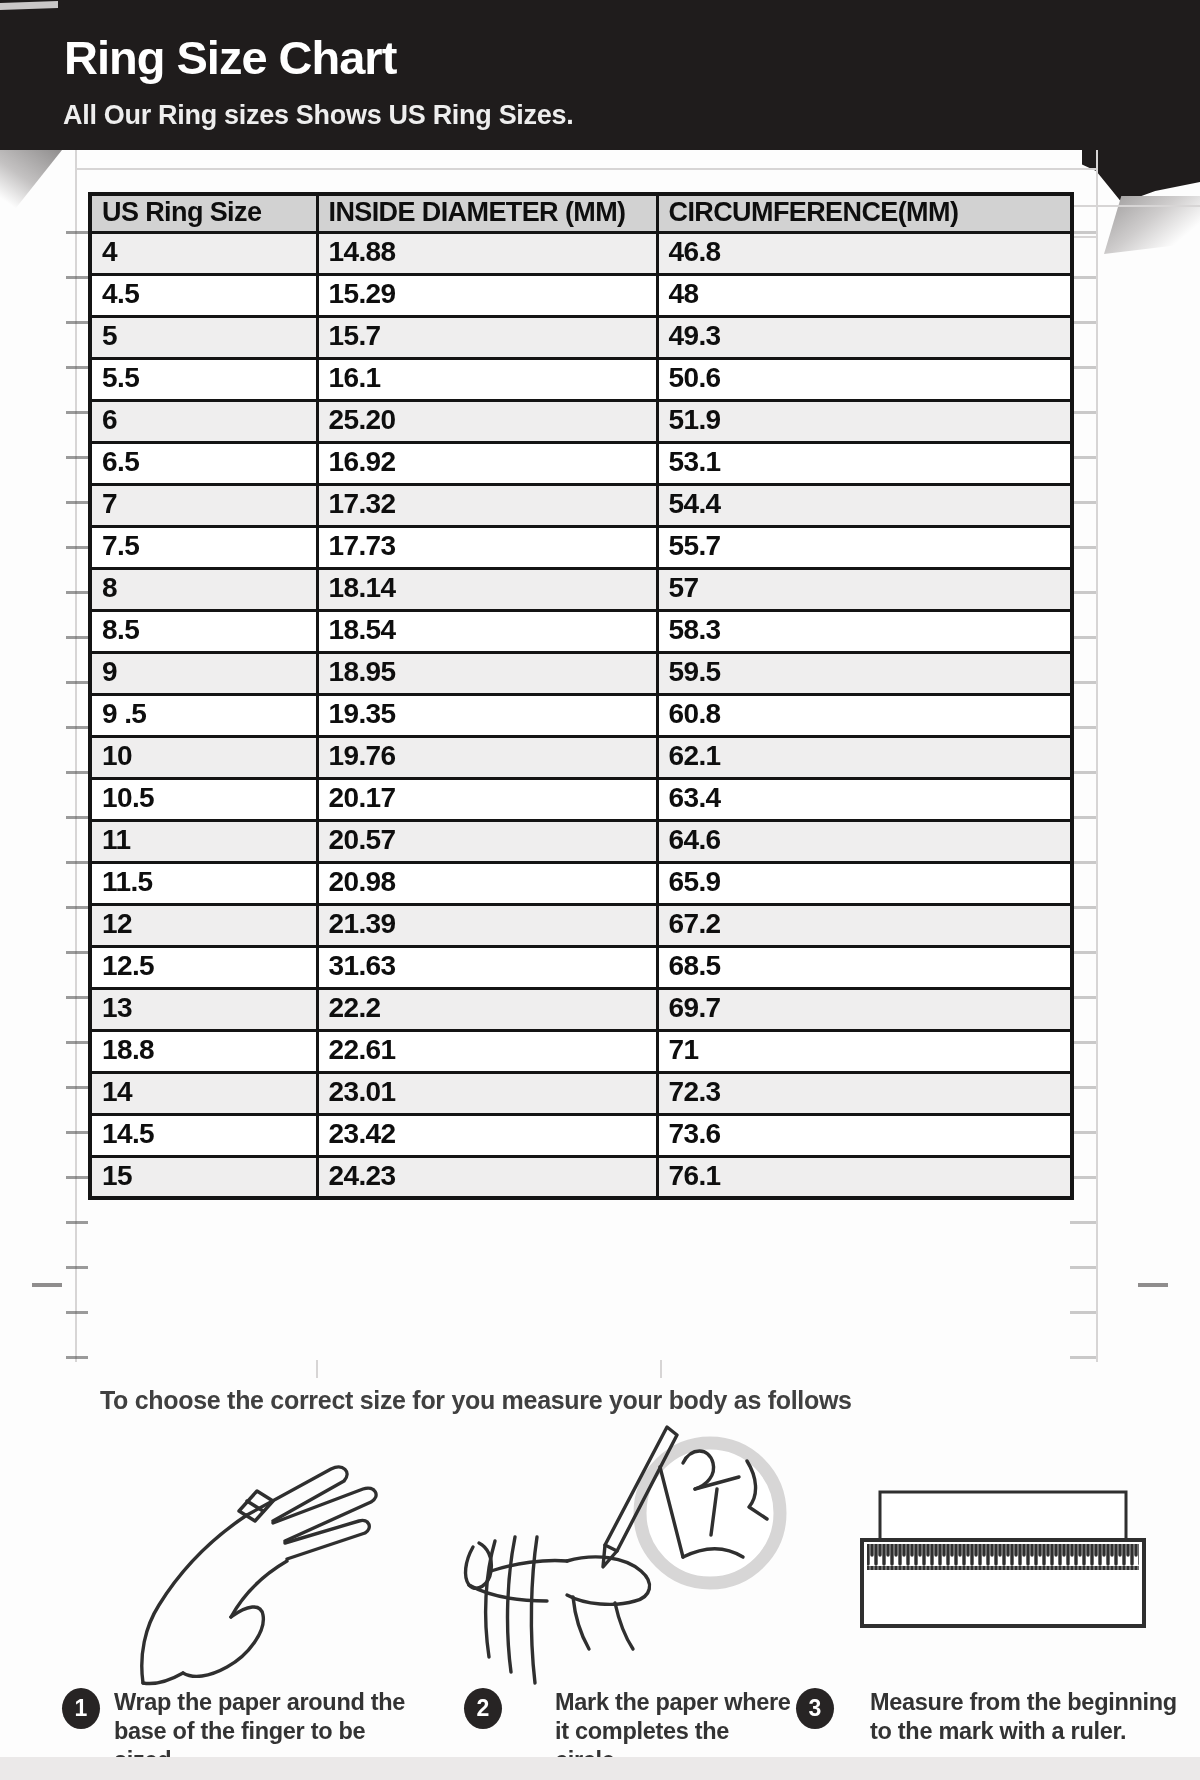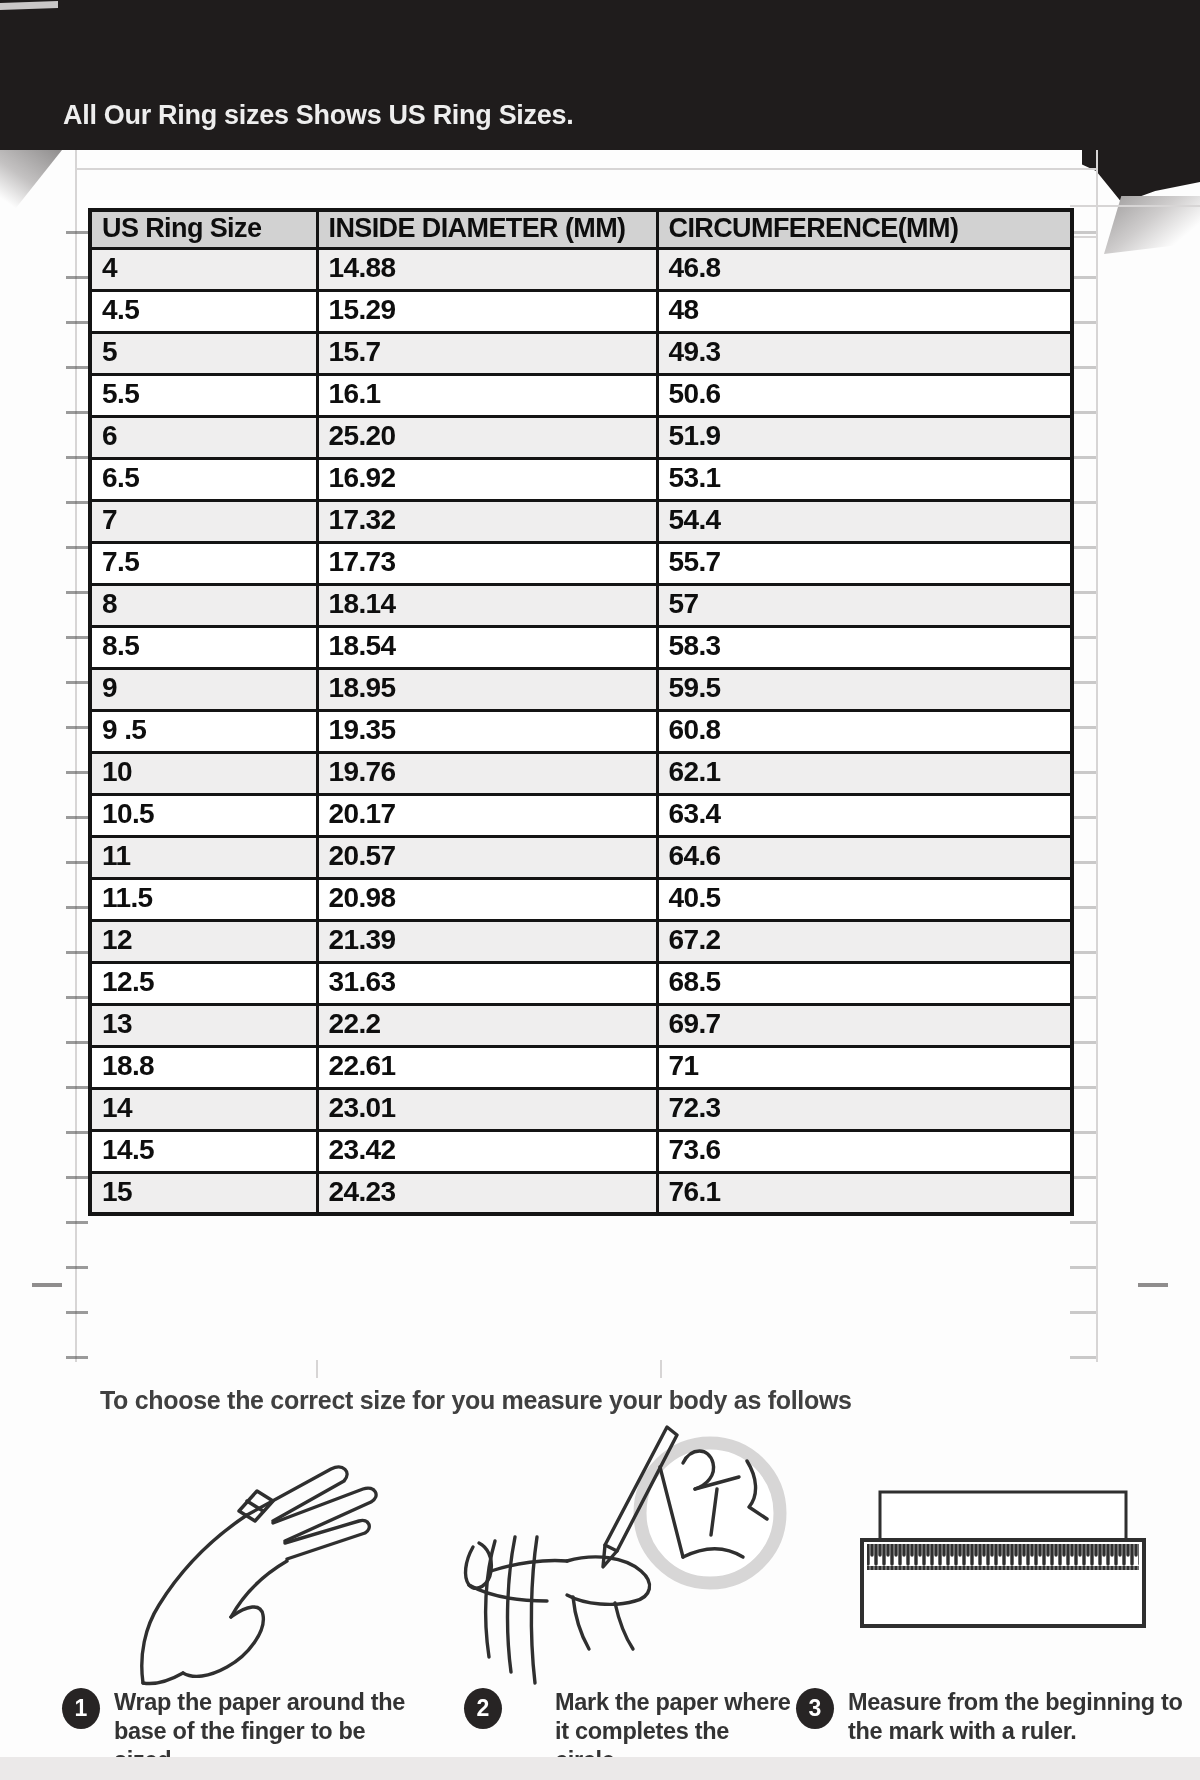--- a/index.html
+++ b/index.html
@@ -23,21 +23,21 @@
   
   .hairline { position:absolute; background:#d7d5d5; }
   .ticks-left { position:absolute; left:66px; top:231px; width:22px; height:1128px;
     background:repeating-linear-gradient(to bottom, #4a4a4a 0 3px, rgba(0,0,0,0) 3px 45px); opacity:.55; }
   .ticks-right { position:absolute; left:1070px; top:231px; width:26px; height:1128px;
     background:repeating-linear-gradient(to bottom, #bdbcbc 0 3px, rgba(0,0,0,0) 3px 45px); opacity:.8; }
   .dash { position:absolute; height:4px; background:#8f8d8d; }
 
   
   table.ring { position:absolute; left:88px; top:192px; width:982px; border-collapse:collapse; table-layout:fixed;
-    border:4px solid #141414;margin-top:16px; }
+    border:4px solid #141414; }
   table.ring col.c1 { width:227px; } table.ring col.c2 { width:340px; } table.ring col.c3 { width:415px; }
   table.ring th, table.ring td { border:3px solid #141414; text-align:left; padding:0 6px 2px 10px;
     color:#0e0e0e; font-weight:bold; letter-spacing:-0.6px; overflow:hidden; white-space:nowrap; }
   table.ring th { background:#d2d2d2; height:38px; font-size:27px; }
   table.ring td { height:42px; font-size:28px; }
   table.ring tbody tr:nth-child(odd) td { background:#efeeee; }
   table.ring tbody tr:nth-child(even) td { background:#ffffff; }
 
   
   .measure-heading { position:absolute; left:100px; top:1386px; font-size:25px; font-weight:bold;
@@ -57,20 +57,21 @@
 
   .footer-strip { position:absolute; left:0; top:1757px; width:1200px; height:23px; background:#ebe9e9; }
 </style>
 </head>
 <body>
 
 <div class="page">
 
   <div class="hero">
     <div class="hero-sliver"></div>
+    <div class="hero-title">Ring Size Chart</div>
     <div class="hero-subtitle">All Our Ring sizes Shows US Ring Sizes.</div>
   </div>
   <div class="tear-left"></div>
   <div class="tear-right-black"></div>
   <div class="tear-right-gray"></div>
 
   <div class="hairline" style="left:75px; top:150px; width:2px; height:1212px;"></div>
   <div class="hairline" style="left:1096px; top:150px; width:2px; height:1212px;"></div>
   <div class="hairline" style="left:75px; top:168px; width:1021px; height:2px;"></div>
   <div class="hairline" style="left:1070px; top:205px; width:130px; height:2px;"></div>
@@ -167,21 +168,21 @@
           <td>63.4</td>
         </tr>
         <tr>
           <td>11</td>
           <td>20.57</td>
           <td>64.6</td>
         </tr>
         <tr>
           <td>11.5</td>
           <td>20.98</td>
-          <td>40.5</td>
+          <td>65.9</td>
         </tr>
         <tr>
           <td>12</td>
           <td>21.39</td>
           <td>67.2</td>
         </tr>
         <tr>
           <td>12.5</td>
           <td>31.63</td>
           <td>68.5</td>
@@ -264,17 +265,17 @@
   <div class="step" style="left:62px; top:1688px; width:382px;">
     <div class="badge">1</div>
     <div class="step-text" style="width:316px;">Wrap the paper around the base of the finger to be sized.</div>
   </div>
   <div class="step" style="left:464px; top:1688px; width:336px;">
     <div class="badge">2</div>
     <div class="step-text" style="width:278px;margin-left:39px;">Mark the paper where it completes the circle.</div>
   </div>
   <div class="step" style="left:796px; top:1688px; width:404px;">
     <div class="badge">3</div>
-    <div class="step-text" style="width:348px;">Measure from the beginning to the mark with a ruler.</div>
+    <div class="step-text" style="width:348px;margin-left:22px;">Measure from the beginning to the mark with a ruler.</div>
   </div>
 
   <div class="footer-strip"></div>
 </div>
 
 </body></html>

